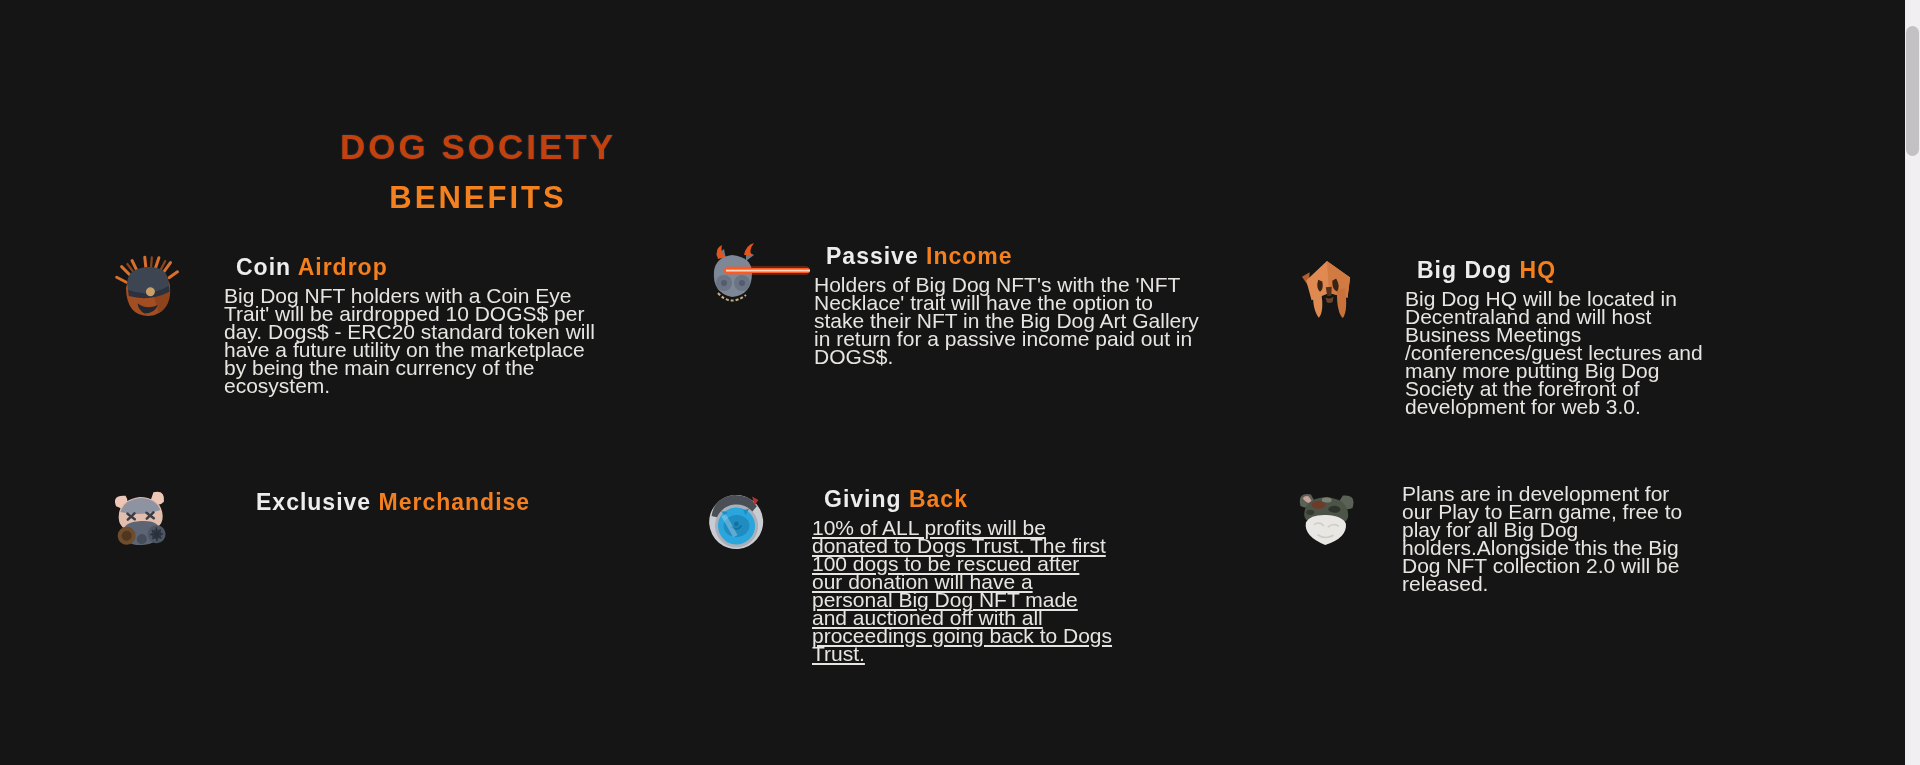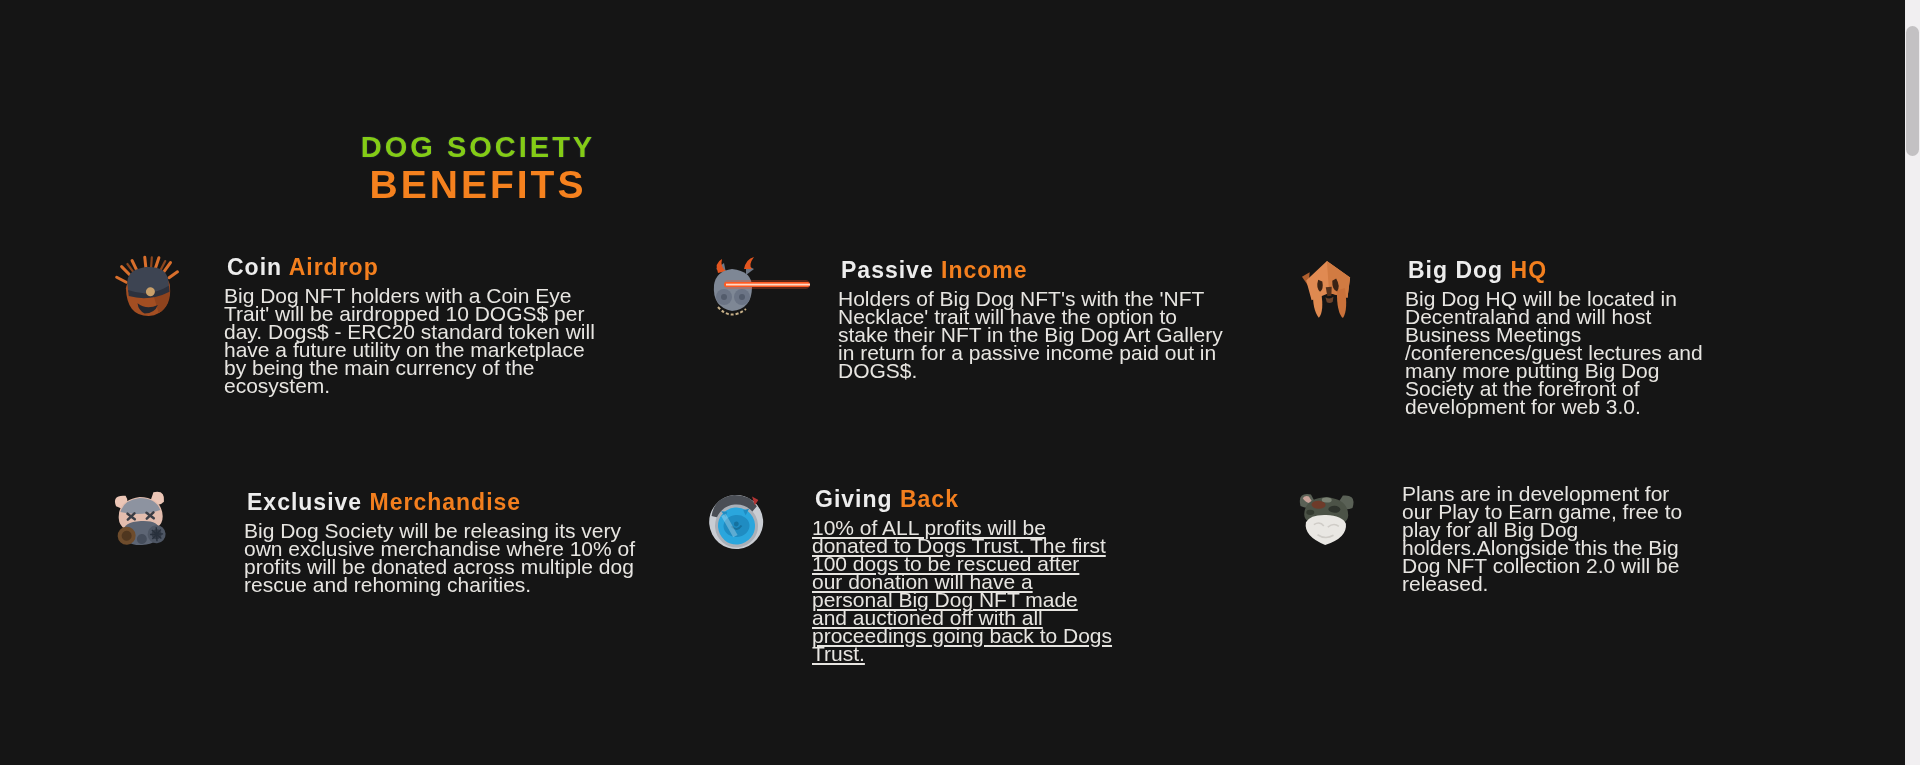--- a/index.html
+++ b/index.html
@@ -6,42 +6,42 @@
   body{
     width:1920px;height:765px;position:relative;overflow:hidden;
     background:#151515;
     font-family:"Liberation Sans", sans-serif;
   }
   
   .hero-title{
     position:absolute;left:238px;top:128px;width:480px;text-align:center;
   }
   .hero-line1{
-    font-size:29px;font-weight:700;letter-spacing:3px;color:#84cc16;
+    font-size:35px;font-weight:700;letter-spacing:3px;color:#c2410c;
     line-height:38px;text-shadow:0 0 2px rgba(140,170,255,.25);
   }
   .hero-line2{
-    font-size:39px;font-weight:700;letter-spacing:3px;color:#f5811e;
-    line-height:34px;margin-top:2px;
+    font-size:31px;font-weight:700;letter-spacing:3px;color:#f5811e;
+    line-height:34px;margin-top:15px;
   }
   
   .card{position:absolute;display:flex;align-items:flex-start;}
   .card .icon-box{width:76px;flex:0 0 76px;margin-right:36px;position:relative;}
   .card .icon-box svg{display:block;overflow:visible;}
   .card-title{
     font-size:23px;font-weight:700;letter-spacing:1px;line-height:26px;
-    margin:2px 0 7px 3px;white-space:nowrap;
+    margin:2px 0 7px 12px;white-space:nowrap;
   }
   .tw{color:#ededed;}
   .to{color:#f37f1e;}
   .card-body{
     font-size:21px;line-height:18px;color:#e7e5e1;margin:0;
   }
   .card-1{left:112px;top:252px;}  .card-1 .card-body{width:372px;}
-  .card-2{left:702px;top:255px;gap:24px;}  .card-2 .card-body{width:392px;}
+  .card-2{left:702px;top:241px;}  .card-2 .card-body{width:392px;}
   .card-3{left:1293px;top:255px;} .card-3 .card-body{width:302px;}
   .card-4{left:105px;top:487px;gap:27px;}  .card-4 .card-body{width:412px;}
   .card-5{left:700px;top:484px;}  .card-5 .card-body{width:302px;text-decoration:underline;}
   .card-6{left:1290px;top:485px;} .card-6 .card-body{width:302px;}
   
   .scrollbar-track{
     position:absolute;right:0;top:0;width:15px;height:765px;background:#f1eff1;
   }
   .scrollbar-thumb{
     position:absolute;left:1px;right:1px;top:26px;height:130px;
@@ -152,21 +152,20 @@
         <circle cx="21" cy="48" r="5" fill="#4f361f"></circle>
         <circle cx="51" cy="48" r="9" fill="#4e5664"></circle>
         <circle cx="51" cy="48" r="5" fill="#343b47"></circle>
         <path d="M51 41 v14 M44.5 48 h13 M46.5 43.5 l9 9 M55.5 43.5 l-9 9" stroke="#28303c" stroke-width="1.4"></path>
         <circle cx="36" cy="52" r="5" fill="#454d5b"></circle>
       </g>
     </svg>
   </span>
   <div class="text-box">
     <h3 class="card-title"><span class="tw">Exclusive</span> <span class="to">Merchandise</span></h3>
-    <p class="card-body">Big Dog Society will be releasing its very own exclusive merchandise where 10% of profits will be donated across multiple dog rescue and rehoming charities.</p>
   </div>
 </section>
 
 <section class="card card-5">
   <span class="icon-box">
     <svg width="72" height="72" viewBox="0 0 72 72">
       <g transform="rotate(-5 36 36)">
         <circle cx="36" cy="38" r="27" fill="#c9cdd3"></circle>
         <path d="M12 30 Q16 12 36 11 Q52 12 58 24 L52 30 Q36 20 18 32 Z" fill="#4a4e55"></path>
         <path d="M54 14 l6 4 -4 5 Z" fill="#b23434"></path>

